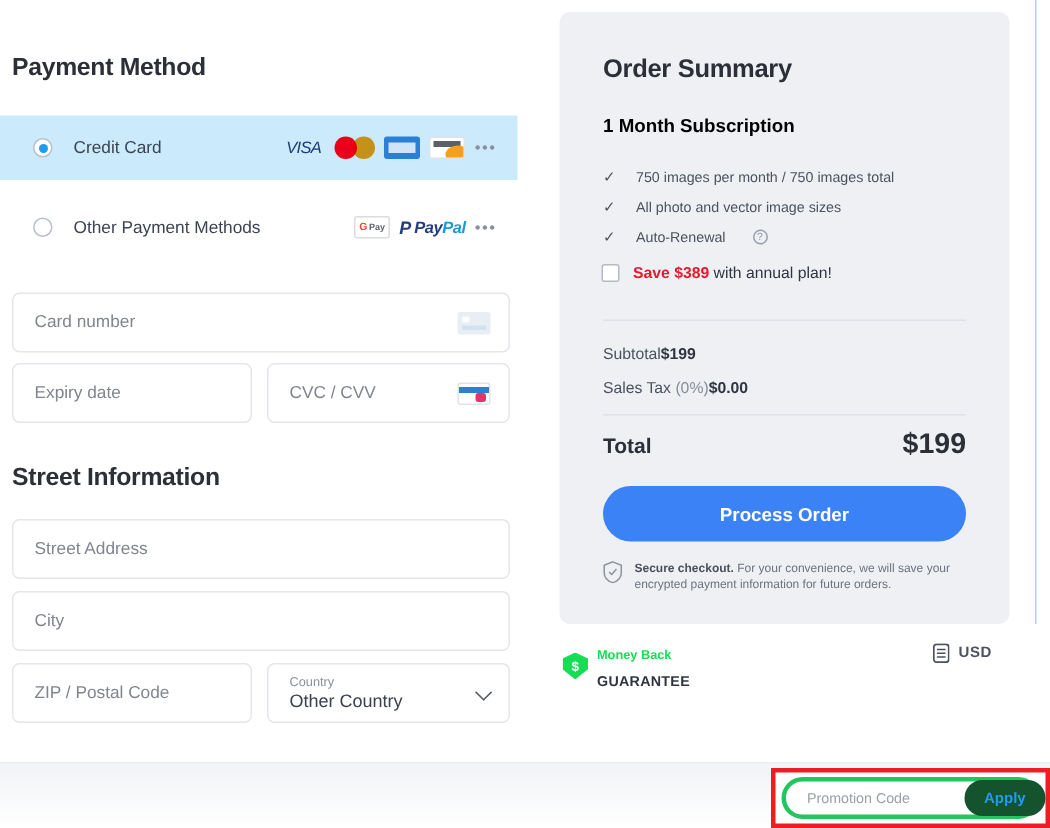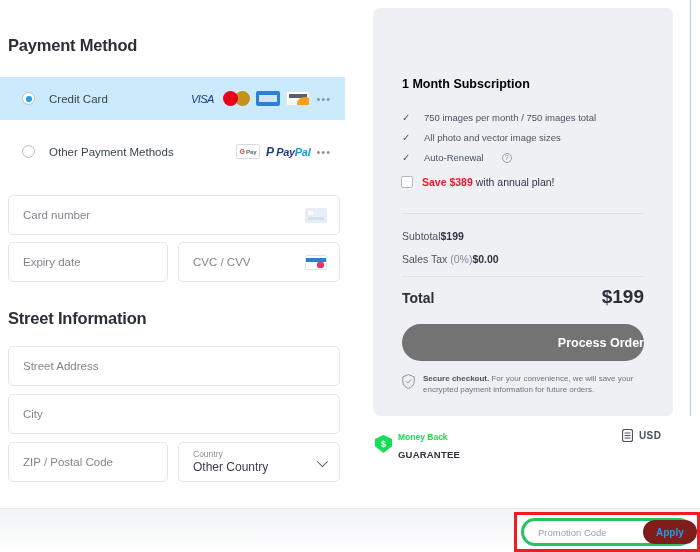--- a/index.html
+++ b/index.html
@@ -193,24 +193,23 @@
   .ln-lbl .pct { color: #868d98; }
   .ln-val { font-size: 10.5px; color: #2f3440; font-weight: bold; }
 
   #ln-total { position: absolute; left: 29px; top: 278px; width: 242px;
               display: flex; justify-content: space-between; align-items: baseline; }
   .tot-lbl { font-size: 14px; font-weight: bold; color: #2b2f38; }
   .tot-val { font-size: 19px; font-weight: bold; color: #2b2f38; }
 
   .cta {
     position: absolute; left: 29px; top: 316px; width: 242px; height: 37px;
-    background: #737373; border-radius: 19px; border: none; cursor: pointer;
+    background: #3b82f6; border-radius: 19px; border: none; cursor: pointer;
     color: #fff; font-size: 12.5px; font-weight: bold;
     font-family: "Liberation Sans", sans-serif;
-    text-align: right;
   }
   .secure {
     position: absolute; left: 29px; top: 365px; width: 245px;
     display: flex; gap: 8px; align-items: flex-start;
   }
   .shield {
     width: 13px; height: 15px; flex: none; margin-top: 1px;
   }
   .secure-txt { font-size: 8px; color: #6c737e; line-height: 11px; }
   .secure-txt b { color: #4a515c; }
@@ -241,21 +240,21 @@
     display: flex; align-items: center;
   }
   .promo-box input {
     border: none; outline: none; background: transparent;
     margin-left: 14px; font-size: 9.5px; color: #3a4150; width: 105px;
     font-family: "Liberation Sans", sans-serif;
   }
   .promo-box input::placeholder { color: #9aa0a9; }
   .apply-btn {
     margin-left: auto; margin-right: 2px; height: 24px; padding: 0 13px;
-    border: none; border-radius: 13px; background: #7f1d1d;
+    border: none; border-radius: 13px; background: #14532d;
     color: #1f9cf0; font-size: 10px; font-weight: bold; cursor: pointer;
     font-family: "Liberation Sans", sans-serif;
   }
 </style>
 </head>
 <body>
 
 <div id="page">
 
   <div class="edge-accent"></div>
@@ -322,20 +321,21 @@
       <span class="ph">ZIP / Postal Code</span>
     </div>
     <div class="fld" id="f-country">
       <span class="ctry-lbl">Country</span>
       <span class="ctry-val">Other Country</span>
       <span class="chev"></span>
     </div>
   </div>
 
   <div class="summary">
+    <div class="sum-h">Order Summary</div>
     <div class="sub-h">1 Month Subscription</div>
 
     <div class="feat" id="feat-0">
       <span class="tick">✓</span>
       <span>750 images per month / 750 images total</span>
     </div>
     <div class="feat" id="feat-1">
       <span class="tick">✓</span>
       <span>All photo and vector image sizes</span>
     </div>

